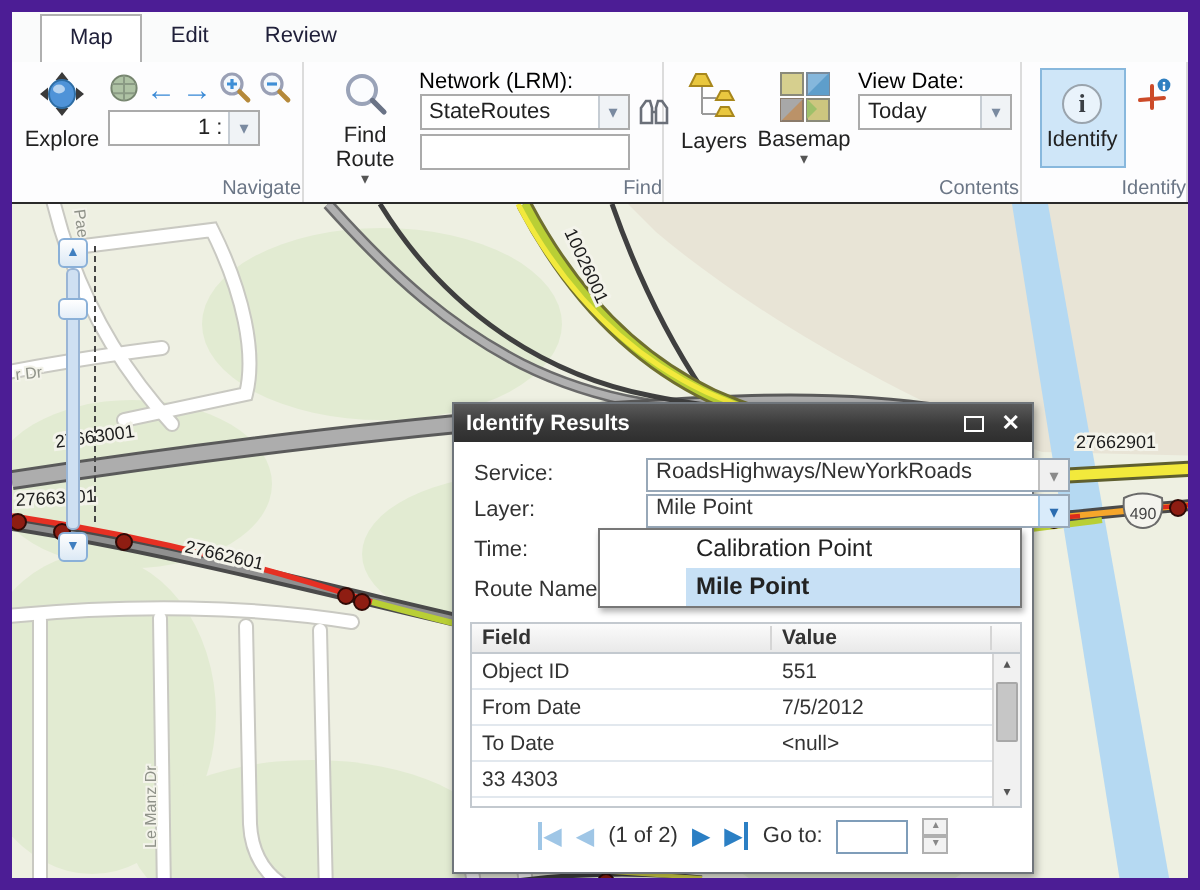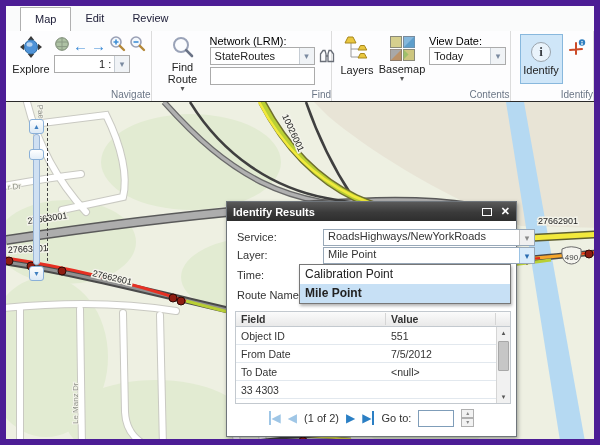--- a/index.html
+++ b/index.html
@@ -45,21 +45,21 @@
   .dlg-title .spacer{flex:1;}
   .dlg-max{width:10px;height:8px;border:1.5px solid #fff;margin-right:9px;}
   .dlg-close{color:#fff;font-size:11px;font-weight:bold;}
   .dlg-body{position:relative;width:100%;height:215px;background:#fff;font-size:11px;color:#333;}
   .frow-label{position:absolute;left:10px;}
   .dcombo{position:absolute;left:72px;width:212px;height:17px;border:1px solid #98a8b8;background:#fff;display:flex;align-items:flex-start;font-size:11px;margin-left:24px;}
   .dcombo .val{flex:1;padding-left:4px;white-space:nowrap;overflow:hidden;}
   .dcombo .arrowbtn{width:15px;align-self:stretch;display:flex;align-items:center;justify-content:center;font-size:9px;background:#f0f0f0;border-left:1px solid #c0c0c0;color:#8a8a8a;}
   .dcombo .arrowbtn.blue{background:#d9ebfa;color:#2b6cb0;border-left-color:#9cc3e4;}
   .droplist{position:absolute;left:72px;top:43px;width:212px;background:#fff;border:1px solid #777;box-shadow:1px 2px 3px rgba(0,0,0,.3);z-index:5;}
-  .dropitem{height:19px;line-height:19px;padding-left:5px;font-size:12px;color:#222;}
+  .dropitem{height:19px;line-height:19px;padding-left:5px;font-size:12px;color:#222;margin-left:43px;}
   .dropitem.selected{background:#c7e0f5;font-weight:bold;}
   .dtable{position:absolute;left:8px;top:90px;width:276px;height:93px;border:1px solid #c3c9cf;overflow:hidden;}
   .thead{display:flex;height:15px;background:linear-gradient(#fbfbfb,#e9e9e9);border-bottom:1px solid #c3c9cf;font-weight:bold;font-size:10.5px;align-items:center;}
   .th1{width:150px;padding-left:5px;border-right:1px solid #d5d5d5;}
   .th2{flex:1;padding-left:5px;border-right:1px solid #d5d5d5;}
   .th3{width:14px;}
   .trow{display:flex;height:18px;align-items:center;border-bottom:1px solid #e2e8ee;font-size:10.5px;}
   .td1{width:150px;padding-left:5px;}
   .td2{flex:1;padding-left:5px;}
   .tscroll{position:absolute;right:0;top:15px;width:14px;bottom:0;background:#f1f1f1;border-left:1px solid #d5d5d5;}

